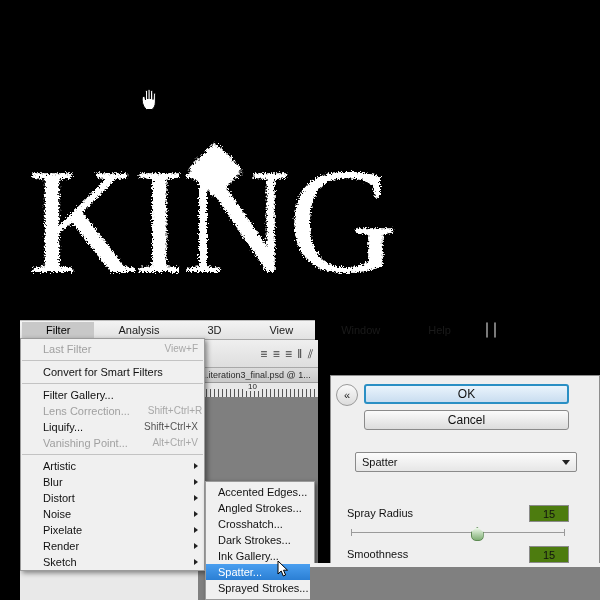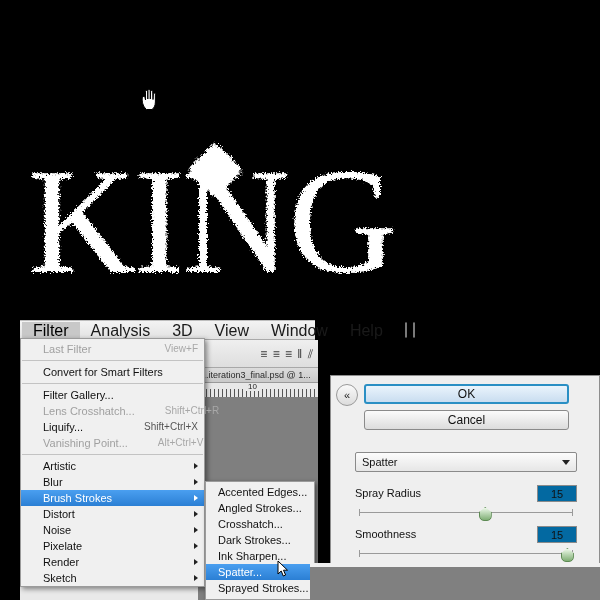--- a/index.html
+++ b/index.html
@@ -50,21 +50,21 @@
   .app-shell{position:absolute;left:20px;top:320px;width:580px;height:280px;}
   .menubar{
     position:absolute;left:0;top:0;width:295px;height:20px;
     background:linear-gradient(#f3f3f3,#e2e2e2);
     border-top:1px solid #bdbdbd;
     border-bottom:1px solid #a9a9a9;
     display:flex;align-items:center;
     padding-left:2px;box-sizing:border-box;
   }
   .menubar-item{
-    height:17px;line-height:17px;padding:0 11px;color:#1a1a1a;font-size:16px;white-space:nowrap;
+    height:17px;line-height:17px;padding:0 24px;color:#1a1a1a;font-size:11px;white-space:nowrap;
   }
   .menubar-item.active{background:#c8c8c8;color:#000;}
   .menubar-sep{width:1px;height:14px;background:#bcbcbc;margin:0 4px;}
   .tool-chip{
     width:16px;height:14px;margin:0 3px;
     background:linear-gradient(#fdfdfd,#d9d9d9);
     border:1px solid #7a7a7a;border-radius:1px;
     font-size:7px;line-height:14px;text-align:center;color:#333;
     overflow:hidden;
   }
@@ -112,21 +112,21 @@
     box-shadow:2px 2px 5px rgba(0,0,0,.45);
     padding:2px 0 0 0;
     box-sizing:border-box;
   }
   .mi{
     position:relative;height:16px;line-height:16px;
     display:flex;align-items:center;
     padding:0 6px 0 22px;
     color:#111;font-size:11px;white-space:nowrap;
   }
-  .mi.disabled{color:#a0a0a0;gap:12px;}
+  .mi.disabled{color:#a0a0a0;}
   .mi.sel{background:linear-gradient(#4a9ff0,#2b7fd4);color:#fff;}
   .mi .label{flex:0 0 auto;}
   .mi .accel{margin-left:auto;padding-left:18px;font-size:10px;color:#555;}
   .mi.disabled .accel{color:#a8a8a8;}
   .mi .arrow{
     margin-left:auto;width:0;height:0;
     border-left:4px solid #222;border-top:3.5px solid transparent;border-bottom:3.5px solid transparent;
   }
   .mi.sel .arrow{border-left-color:#fff;}
   .msep{height:1px;background:#c3c3c3;margin:3px 1px;}
@@ -182,28 +182,28 @@
     background:linear-gradient(#fcfcfc,#e6e6e6);
     border:1px solid #8a8a8a;border-radius:2px;
     display:flex;align-items:center;
     padding:0 6px;box-sizing:border-box;
     font-size:11px;color:#111;
   }
   .combo .caret{
     margin-left:auto;width:0;height:0;
     border-top:5px solid #222;border-left:4.5px solid transparent;border-right:4.5px solid transparent;
   }
-  .ctrl{position:absolute;left:24px;width:222px;}
+  .ctrl{position:absolute;left:16px;width:222px;margin-top:20px;}
   .ctrl.r1{top:108px;}
   .ctrl.r2{top:149px;}
   .ctrl-row{display:flex;align-items:center;height:18px;}
   .ctrl-label{font-size:11px;color:#111;}
   .ctrl-value{
     margin-left:auto;width:40px;height:17px;
-    background:#0369a1;border:1px solid #8a8a8a;
+    background:#4d7c0f;border:1px solid #8a8a8a;
     font-size:11px;color:#111;text-align:center;line-height:17px;
     box-sizing:border-box;
   }
   .slider{position:relative;height:14px;margin-top:4px;}
   .slider-track{
     position:absolute;left:4px;right:4px;top:6px;height:1px;background:#9a9a9a;
   }
   .slider-cap{position:absolute;top:3px;width:1px;height:7px;background:#9a9a9a;}
   .slider-cap.l{left:4px;}
   .slider-cap.r{right:4px;}
@@ -284,44 +284,40 @@
       </div>
       <div class="msep"></div>
       <div class="mi">
         <span class="label">Convert for Smart Filters</span>
       </div>
       <div class="msep"></div>
       <div class="mi">
         <span class="label">Filter Gallery...</span>
       </div>
       <div class="mi disabled has-accel">
-        <span class="label">Lens Crosshatch...</span>
+        <span class="label">Lens Correction...</span>
         <span class="accel">Shift+Ctrl+R</span>
       </div>
       <div class="mi has-accel">
         <span class="label">Liquify...</span>
         <span class="accel">Shift+Ctrl+X</span>
       </div>
       <div class="mi disabled has-accel">
         <span class="label">Vanishing Point...</span>
         <span class="accel">Alt+Ctrl+V</span>
       </div>
       <div class="msep"></div>
       <div class="mi">
         <span class="label">Artistic</span>
         <span class="arrow"></span>
       </div>
       <div class="mi">
         <span class="label">Blur</span>
         <span class="arrow"></span>
       </div>
-      <div class="mi sel">
-        <span class="label">Brush Strokes</span>
-        <span class="arrow"></span>
-      </div>
       <div class="mi">
         <span class="label">Distort</span>
         <span class="arrow"></span>
       </div>
       <div class="mi">
         <span class="label">Noise</span>
         <span class="arrow"></span>
       </div>
       <div class="mi">
         <span class="label">Pixelate</span>
@@ -344,21 +340,21 @@
       <div class="mi">
         <span class="label">Angled Strokes...</span>
       </div>
       <div class="mi">
         <span class="label">Crosshatch...</span>
       </div>
       <div class="mi">
         <span class="label">Dark Strokes...</span>
       </div>
       <div class="mi">
-        <span class="label">Ink Sharpen...</span>
+        <span class="label">Ink Gallery...</span>
       </div>
       <div class="mi sel">
         <span class="label">Spatter...</span>
       </div>
       <div class="mi">
         <span class="label">Sprayed Strokes...</span>
       </div>
     </div>
 
   <svg class="arrow-cursor" viewBox="0 0 12 18">

